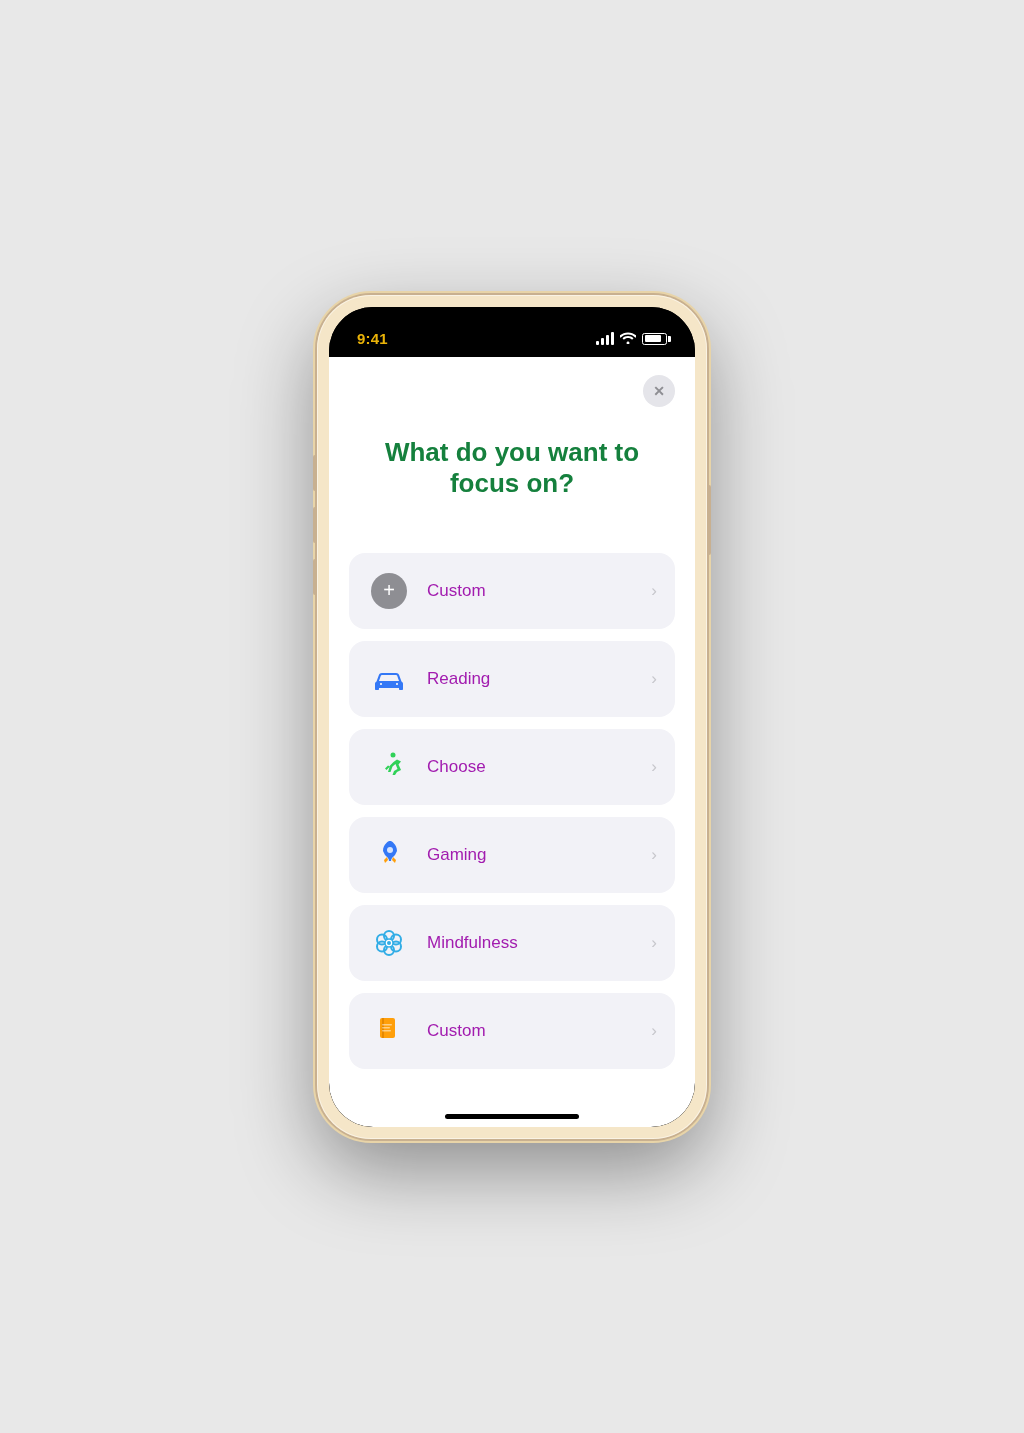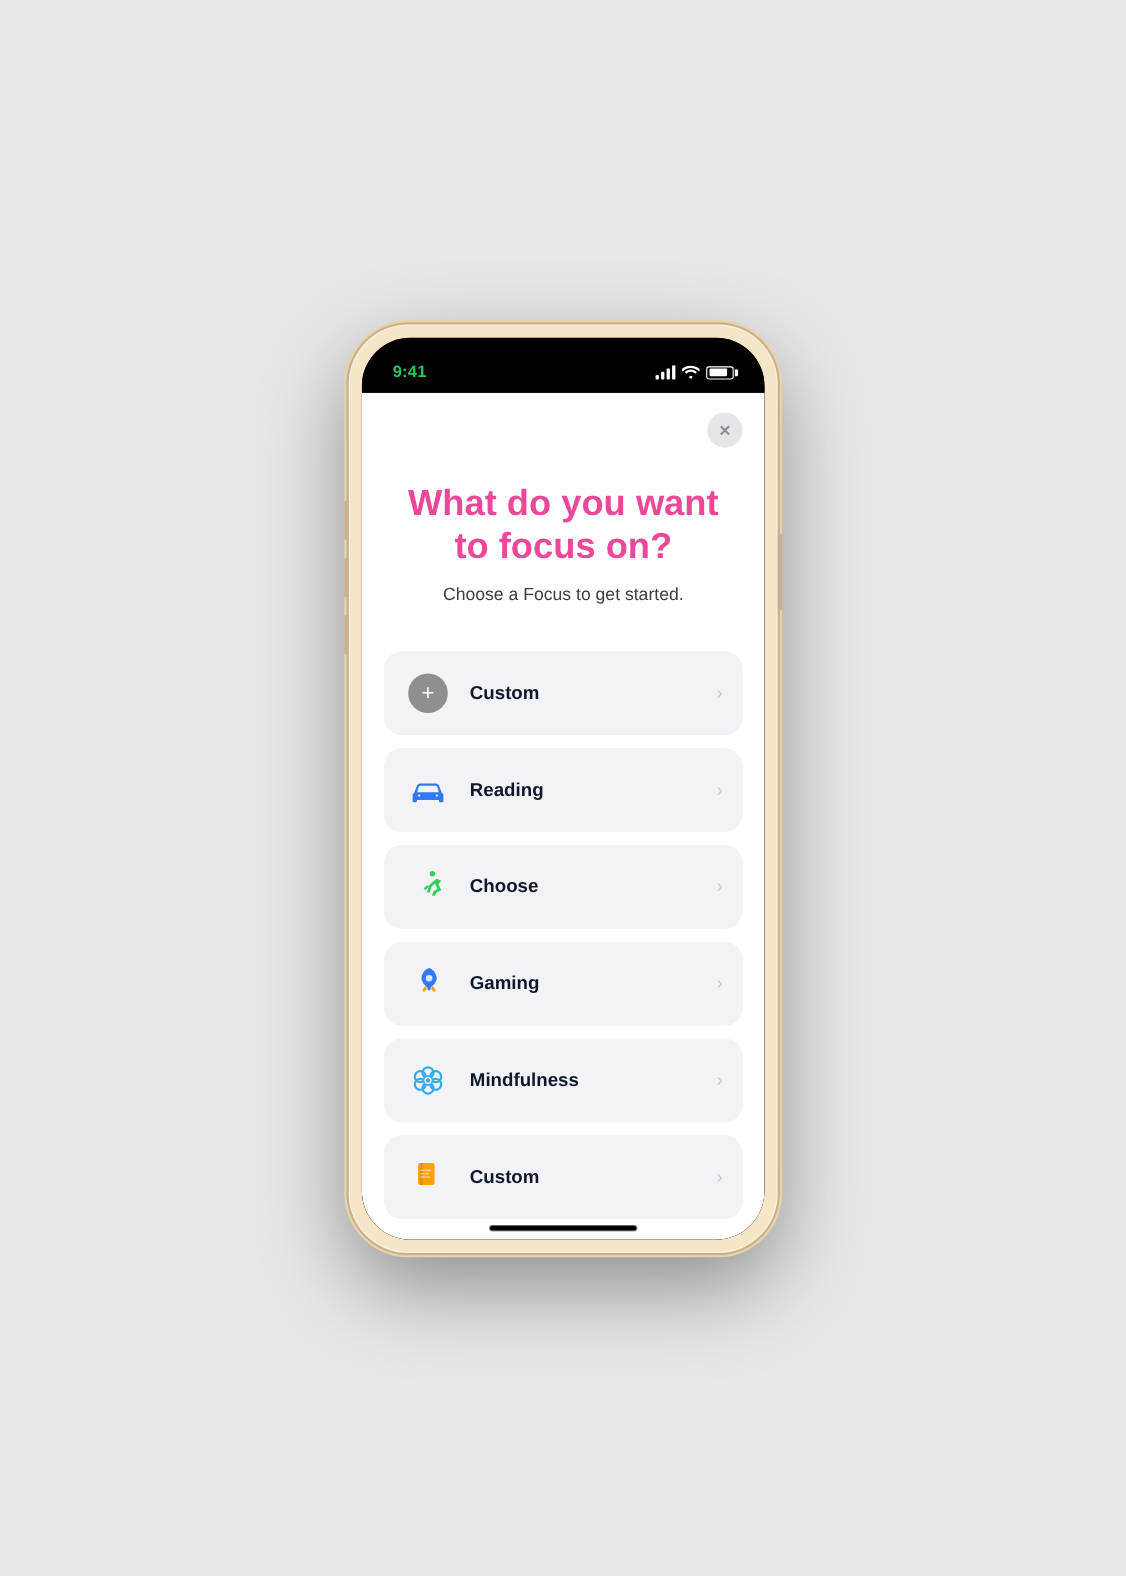--- a/index.html
+++ b/index.html
@@ -69,21 +69,21 @@
       height: 50px;
       background: #000;
       display: flex;
       align-items: center;
       justify-content: space-between;
       padding: 14px 28px 0;
       z-index: 10;
     }
 
     .status-time {
-      color: #22c55e;
+      color: #eab308;
       font-size: 15px;
       font-weight: 600;
       letter-spacing: 0.2px;
     }
 
     .status-icons {
       display: flex;
       align-items: center;
       gap: 6px;
     }
@@ -186,23 +186,23 @@
       line-height: 1;
     }
 
     
     .header {
       text-align: center;
       padding: 60px 20px 30px;
     }
 
     .main-title {
-      font-size: 33px;
+      font-size: 26px;
       font-weight: 800;
-      color: #ec4899;
+      color: #15803d;
       line-height: 1.2;
       margin-bottom: 14px;
     }
 
     .subtitle {
       font-size: 16px;
       color: #3c3c43;
       line-height: 1.4;
     }
 
@@ -244,22 +244,22 @@
       align-items: center;
       justify-content: center;
       color: #fff;
       font-size: 20px;
       font-weight: 300;
     }
 
     .focus-label {
       flex: 1;
       font-size: 17px;
-      color: #0f172a;
-      font-weight: 700;
+      color: #a21caf;
+      font-weight: 400;
     }
 
     .chevron {
       color: #c7c7cc;
       font-size: 17px;
       font-weight: 400;
     }
 
     
     .home-indicator {
@@ -306,21 +306,20 @@
     <div class="content-area">
 
       <div class="close-button">
         <span class="close-x">✕</span>
       </div>
 
       <div class="scroll-content">
 
         <div class="header">
           <h1 class="main-title">What do you want to focus on?</h1>
-          <p class="subtitle">Choose a Focus to get started.</p>
         </div>
 
         <div class="focus-list">
 
           <div class="focus-item">
             <div class="focus-icon-wrapper">
               <div class="focus-icon-custom">+</div>
             </div>
             <span class="focus-label">Custom</span>
             <span class="chevron">›</span>

